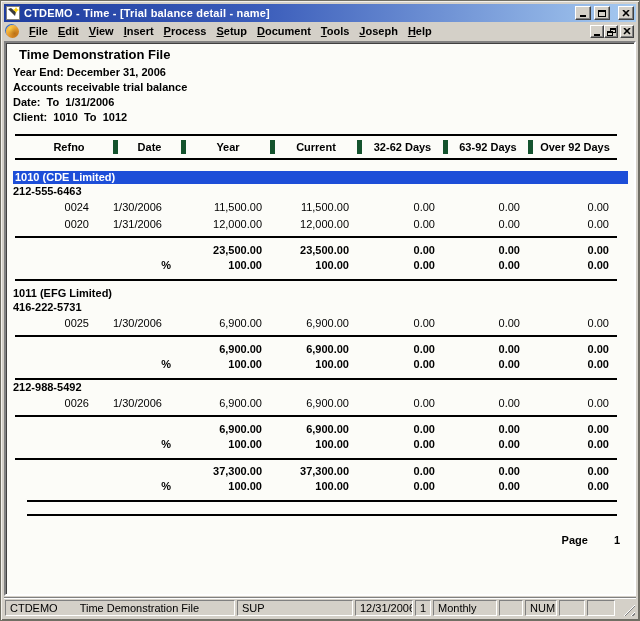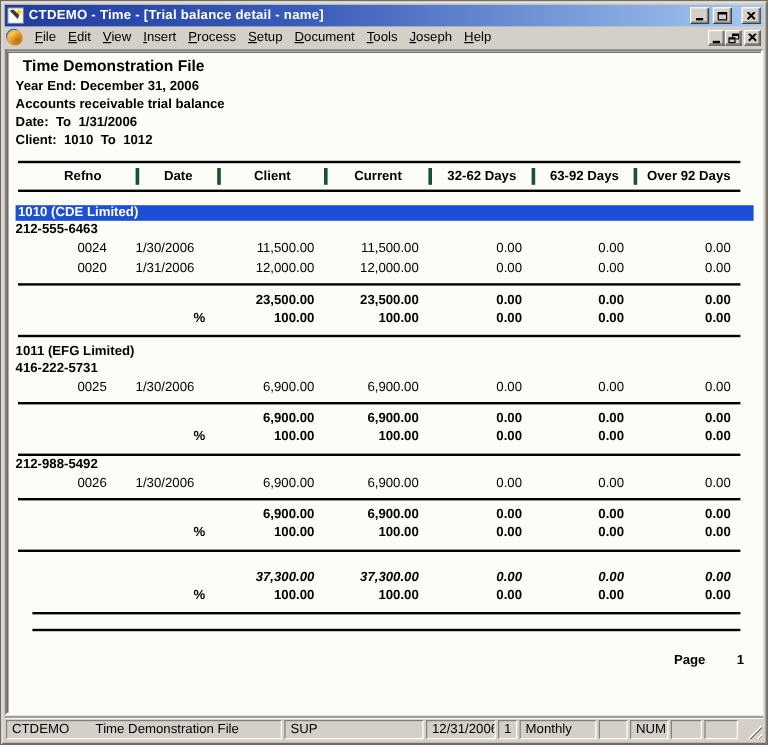--- a/index.html
+++ b/index.html
@@ -36,21 +36,21 @@
   }
   .winbtn.small { width:14px; height:13px; }
   .glyph-min { width:6px; height:2px; background:#000; margin-top:6px; }
   .glyph-max { width:8px; height:7px; border:1px solid #000; border-top-width:2px; }
   .glyph-restore { position:relative; width:9px; height:8px; }
   .glyph-restore .r1 { position:absolute; right:0; top:0; width:6px; height:5px; border:1px solid #000; border-top-width:2px; background:#d4d0c8; }
   .glyph-restore .r2 { position:absolute; left:0; bottom:0; width:6px; height:5px; border:1px solid #000; border-top-width:2px; background:#d4d0c8; }
   .gap2 { width:2px; flex:none; }
 
   
-  .menubar { height:19px; flex:none; display:flex; align-items:center; padding:0 2px; }
+  .menubar { height:19px; flex:none; display:flex; align-items:center; padding:0 2px;font-weight:bold; }
   .doc-icon {
     width:13px; height:13px; flex:none; border-radius:50%;
     background:
       radial-gradient(circle at 65% 65%, rgba(140,70,0,.55), transparent 60%),
       radial-gradient(circle at 35% 30%, #ffd24a 0%, #f0a030 55%, #d07812 100%);
     box-shadow:-1px -1px 0 0 #3c6fc4;
     margin-right:5px;
   }
   .menu-item { font-size:11px; color:#000; padding:2px 5px 3px 5px; white-space:nowrap; }
   .menu-item::first-letter { text-decoration:underline; }
@@ -73,40 +73,40 @@
   .rule  { height:2px; background:#000; margin-left:5px; width:602px; }
   .final-rule { height:2px; background:#000; margin-left:17px; width:590px; }
 
   .hdr-grid, .drow {
     display:grid;
     grid-template-columns:88px 68px 89px 87px 86px 85px 89px;
     width:592px; margin-left:15px;
   }
   .hdr-grid { height:22px; align-items:center; }
   .hcell { font-size:11px; font-weight:bold; text-align:center; line-height:14px; height:14px; }
-  .hcell + .hcell { border-left:3px solid #14532d; }
+  .hcell + .hcell { border-left:5px solid #14532d; }
 
   .drow { height:17px; font-size:11px; line-height:17px; color:#000; }
   .drow.trow { font-weight:bold; height:15px; line-height:15px; }
   .c0 { text-align:right; padding-right:24px; }
   .c1 { text-align:left; }
   .c1.pctcell { text-align:right; padding-right:10px; }
   .cn { text-align:right; padding-right:8px; }
 
   .client-bar {
     margin-top:11px; margin-left:3px; width:615px; height:13px;
     background:#1d4ed8; color:#fff; font-weight:bold; font-size:11px; line-height:13px;
     padding-left:2px; white-space:nowrap;
   }
   .client-plain { margin-top:6px; margin-left:3px; font-weight:bold; font-size:11px; line-height:13px; color:#000; white-space:nowrap; }
   .phone-row { position:relative; margin-left:3px; height:15px; font-weight:bold; font-size:11px; line-height:15px; color:#000; }
   .attention { position:absolute; left:101px; top:0; }
 
   .mt3 { margin-top:3px; } .mt5 { margin-top:5px; } .mt6 { margin-top:6px; }
-  .mt8 { margin-top:14px;font-style:italic; } .mt12 { margin-top:12px; }
+  .mt8 { margin-top:4px; } .mt12 { margin-top:12px; }
 
   .page-line {
     margin-left:5px; width:605px; margin-top:18px;
     display:flex; justify-content:flex-end; gap:26px;
     font-size:11px; font-weight:bold; color:#000;
   }
 
   
   .statusbar {
     flex:none; height:20px; margin-top:1px;
@@ -198,21 +198,21 @@
           <div class="rpt-line">Accounts receivable trial balance</div>
           <div class="rpt-line">Date:  To  1/31/2006</div>
           <div class="rpt-line">Client:  1010  To  1012</div>
         </div>
 
       <div class="tablewrap">
         <div class="rule"></div>
         <div class="hdr-grid" id="col-headers">
             <div class="hcell">Refno</div>
             <div class="hcell">Date</div>
-            <div class="hcell">Client</div>
+            <div class="hcell">Year</div>
             <div class="hcell">Current</div>
             <div class="hcell">32-62 Days</div>
             <div class="hcell">63-92 Days</div>
             <div class="hcell">Over 92 Days</div>
           </div>
         <div class="rule"></div>
         <div id="table-body">
             <div class="client-bar">1010 (CDE Limited)</div>
             <div class="phone-row"><span>212-555-6463</span></div>
             <div class="drow">

